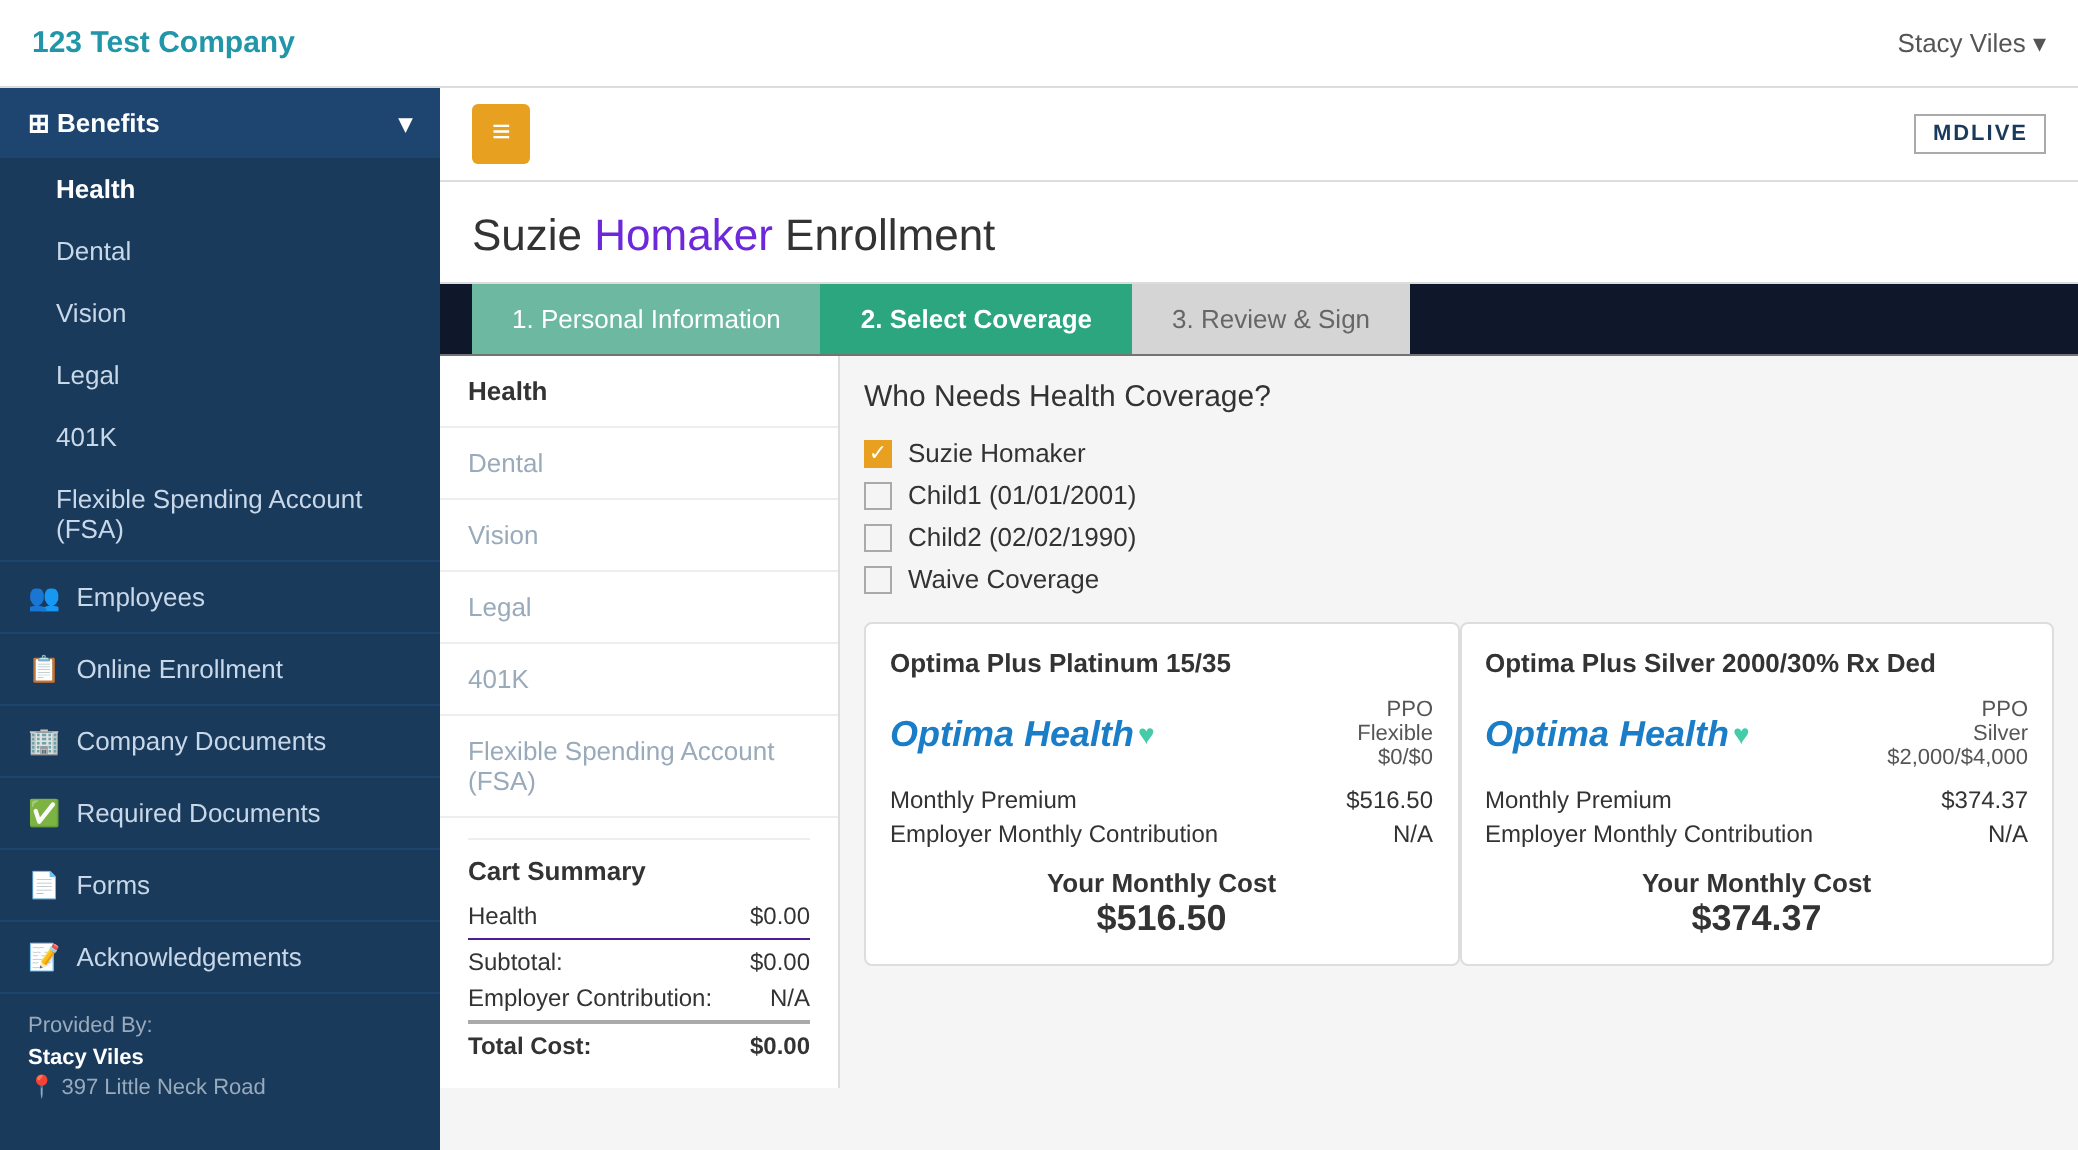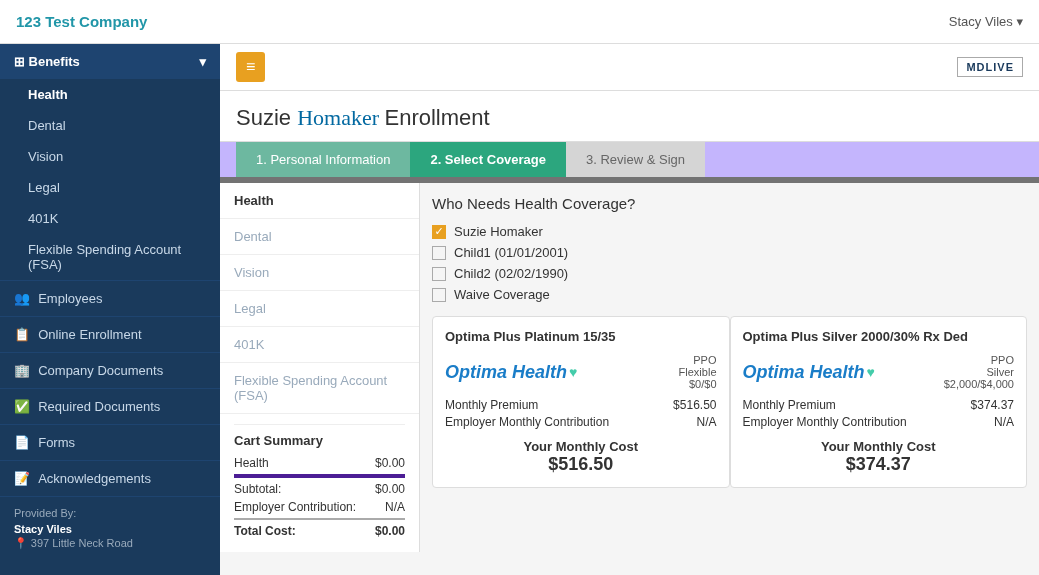--- a/index.html
+++ b/index.html
@@ -56,25 +56,25 @@
     }
     .mdlive-badge {
       border: 1px solid #aaa; padding: 3px 8px; font-size: 11px;
       color: #1a3a5c; font-weight: bold; letter-spacing: 1px;
     }
 
     .page-title {
       font-size: 22px; padding: 14px 16px 10px; color: #333; background: #fff;
       border-bottom: 1px solid #ddd;
     }
-    .page-title span.orange { color: #0369a1; font-family: Liberation Serif, serif; }
+    .page-title span.orange { color: #6d28d9; }
 
     
     .steps-bar {
-      display: flex; padding: 0 16px; background: #c4b5fd; border-bottom: 6px solid #737373;
+      display: flex; padding: 0 16px; background: #0f172a; border-bottom: 1px solid #737373;
     }
     .step {
       padding: 10px 20px; font-size: 13px; color: #fff; cursor: pointer;
     }
     .step.completed { background: #6db8a0; }
     .step.active { background: #2ca67e; font-weight: bold; }
     .step.inactive { background: #d5d5d5; color: #666; }
 
     
     .content-area { display: flex; padding: 0; }
@@ -83,21 +83,21 @@
     .left-panel { width: 200px; background: #fff; border-right: 1px solid #ddd; flex-shrink: 0; }
     .left-panel-item {
       padding: 10px 14px; border-bottom: 1px solid #eee; cursor: pointer; font-size: 13px;
     }
     .left-panel-item.active { color: #333; font-weight: bold; }
     .left-panel-item.inactive { color: #9ab; }
 
     .cart-summary { padding: 10px 14px; background: #fff; }
     .cart-title { font-weight: bold; font-size: 13px; margin-bottom: 8px; border-top: 1px solid #eee; padding-top: 8px; }
     .cart-row { display: flex; justify-content: space-between; font-size: 12px; margin-bottom: 4px; }
-    .cart-row.subtotal { border-top: 4px solid #4c1d95; padding-top: 4px; }
+    .cart-row.subtotal { border-top: 1px solid #4c1d95; padding-top: 4px; }
     .cart-row.total { font-weight: bold; border-top: 2px solid #aaa; padding-top: 4px; }
 
     
     .right-panel { flex: 1; padding: 12px; }
 
     .coverage-question { font-size: 15px; margin-bottom: 12px; color: #333; }
 
     .checkbox-group { margin-bottom: 14px; }
     .checkbox-item { display: flex; align-items: center; margin-bottom: 6px; font-size: 13px; }
     .checkbox-checked { width: 14px; height: 14px; background: #e8a020; border: 1px solid #e8a020;

